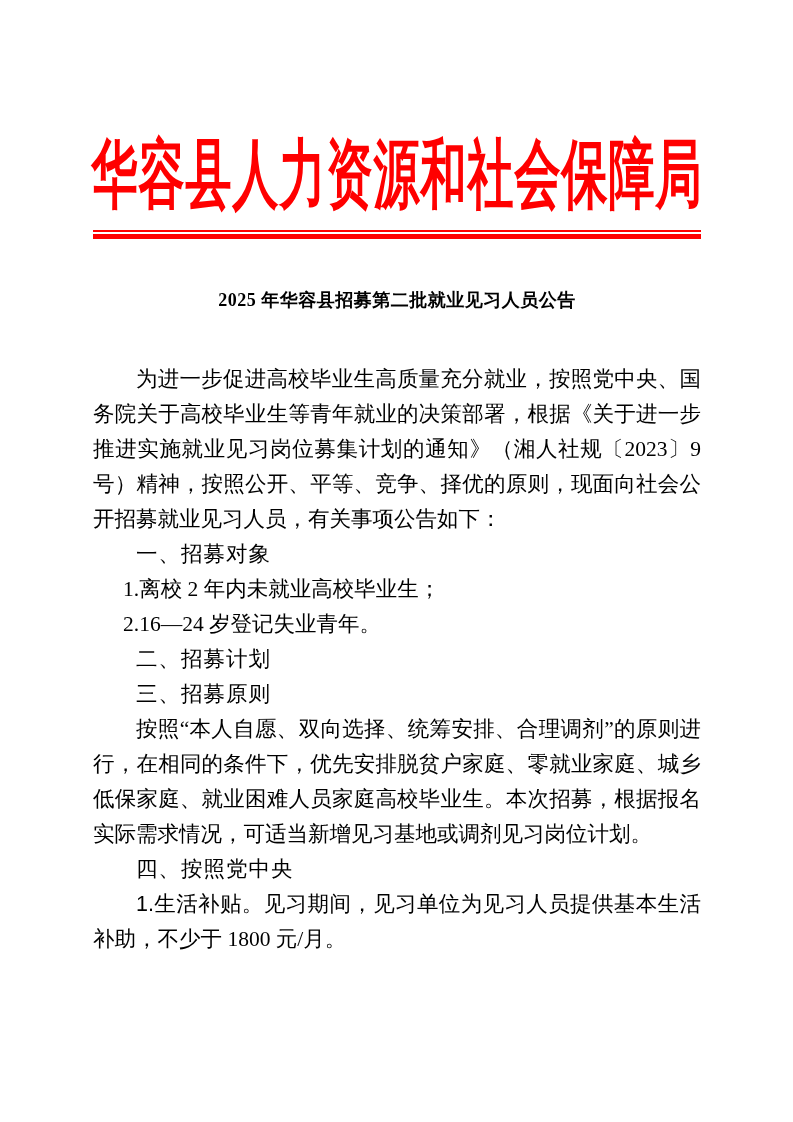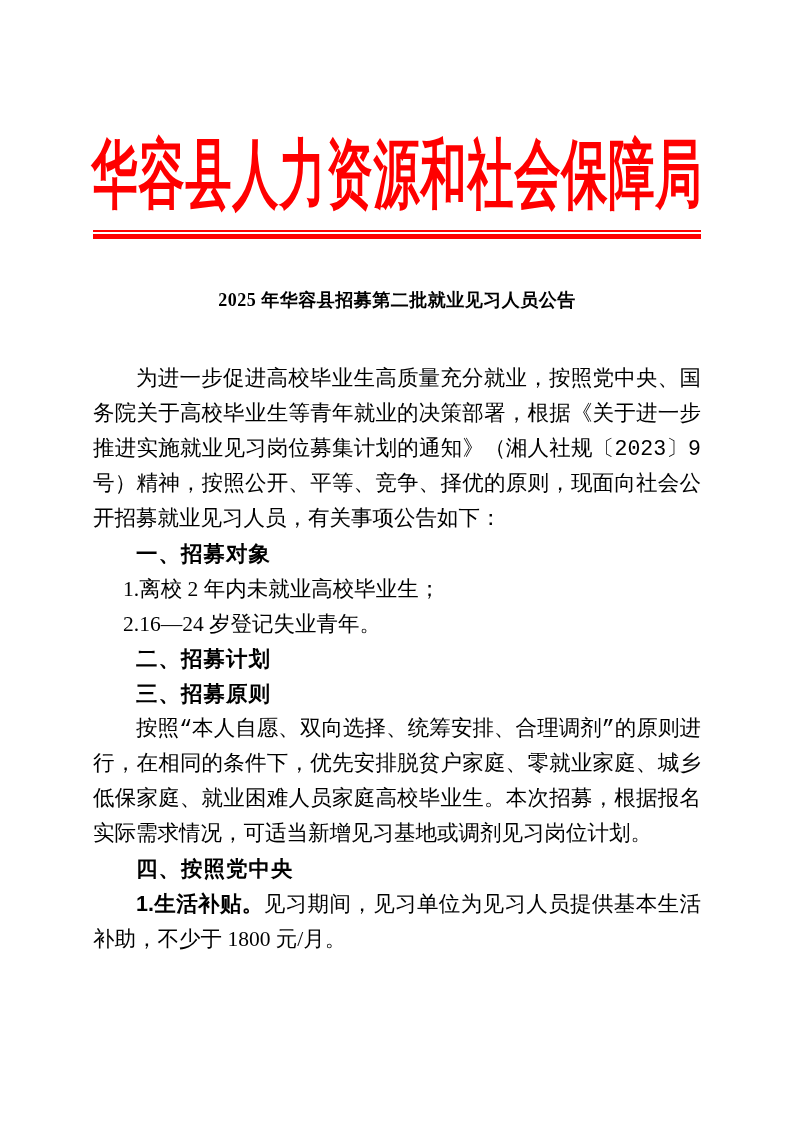--- a/index.html
+++ b/index.html
@@ -63,32 +63,32 @@
 
   
   .doc-body {
     margin-top: 45px;
     font-size: 21.5px;
     line-height: 35px;
     text-align: justify;
     text-justify: inter-character;
   }
   .doc-body p { text-align: justify; }
-  .para { text-indent: 2em; font-family: Liberation Mono, monospace; }
+  .para { text-indent: 2em; }
   .heading {
     text-indent: 2em;
-    font-weight: bold;
+    font-weight: normal;
     font-family: "Liberation Sans", "DejaVu Sans", sans-serif;
     letter-spacing: 1px;
   }
   .item { text-indent: 1.4em; }
   .item-wide { text-indent: 1.1em; }
   .subsidy { text-indent: 2em; }
   .subsidy-lead {
-    font-weight: bold;
+    font-weight: normal;
     font-family: "Liberation Sans", "DejaVu Sans", sans-serif;
   }
 </style>
 </head>
 <body>
 
 <div class="page">
   <div class="content">
 
     <div class="masthead-wrap">

